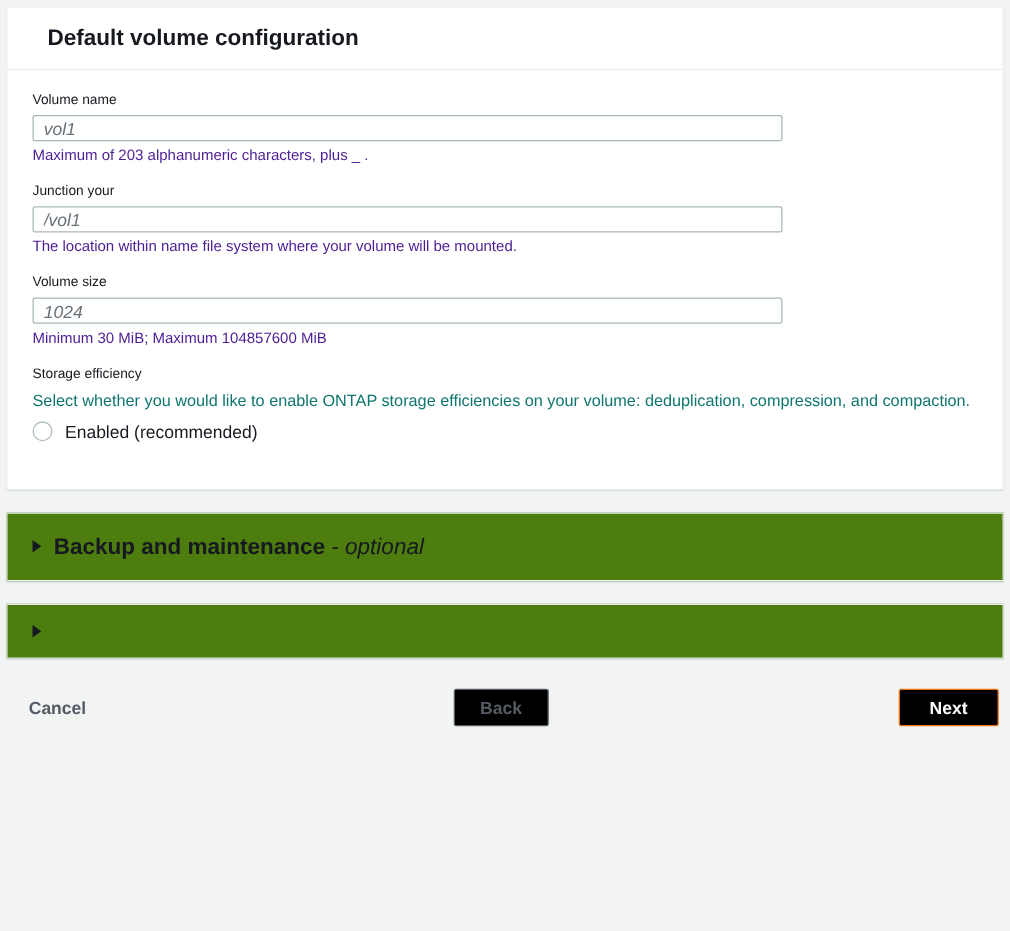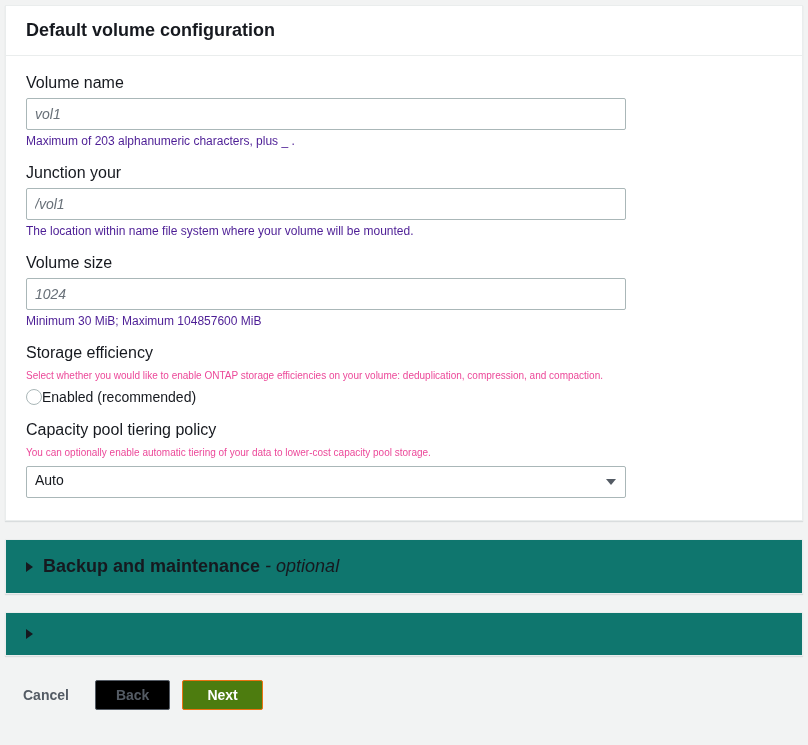--- a/index.html
+++ b/index.html
@@ -14,69 +14,70 @@
       font-size: 14px;
       color: #16191f;
     }
     .panel {
       background: #ffffff;
       border: 1px solid #eaeded;
       box-shadow: 0 1px 1px 0 rgba(0,28,36,0.1);
       margin-bottom: 18px;
     }
     .panel-header {
-      padding: 14px 20px 14px 20px;
+      padding: 14px 20px 14px 32px;
       border-bottom: 1px solid #eaeded;
     }
     .panel-title {
       font-size: 18px;
       font-weight: 700;
       color: #16191f;
     }
     .panel-body {
       padding: 18px 20px 22px 20px;
     }
     .form-group {
       margin-bottom: 16px;
     }
     .form-label {
       display: block;
-      font-size: 16px;
+      font-size: 11px;
       color: #16191f;
       margin-bottom: 6px;
     }
     .form-description {
-      font-size: 10px;
-      color: #ec4899;
+      font-size: 13px;
+      color: #0f766e;
       line-height: 1.5;
       margin-bottom: 6px;
     }
     .form-hint {
       font-size: 12px;
       color: #4c1d95;
       margin-top: 4px;
     }
     .text-input {
       width: 100%;
       max-width: 600px;
       padding: 5px 8px;
       border: 1px solid #aab7b8;
       border-radius: 2px;
       font-size: 14px;
       color: #16191f;
-      height: 32px;
+      height: 21px;
     }
     .text-input::placeholder {
       color: #687078;
       font-style: italic;
     }
     .radio-row {
       display: flex;
       align-items: flex-end;
       margin-bottom: 6px;
+      gap: 10px;
     }
     .radio-outer {
       width: 16px;
       height: 16px;
       border-radius: 50%;
       border: 1px solid #aab7b8;
       position: relative;
       flex-shrink: 0;
       display: inline-block;
     }
@@ -110,21 +111,21 @@
       top: 50%;
       transform: translateY(-50%);
       width: 0;
       height: 0;
       border-left: 5px solid transparent;
       border-right: 5px solid transparent;
       border-top: 6px solid #545b64;
       pointer-events: none;
     }
     .collapsible {
-      background: #0f766e;
+      background: #4d7c0f;
       border: 1px solid #eaeded;
       box-shadow: 0 1px 1px 0 rgba(0,28,36,0.1);
       margin-bottom: 18px;
     }
     .collapsible-header {
       padding: 16px 20px;
       display: flex;
       align-items: center;
       gap: 10px;
       cursor: pointer;
@@ -141,21 +142,21 @@
       font-size: 18px;
       font-weight: 700;
       color: #16191f;
     }
     .collapsible-title .optional {
       font-weight: 400;
       font-style: italic;
     }
     .footer {
       display: flex;
-      justify-content: flex-start;
+      justify-content: space-between;
       align-items: center;
       gap: 12px;
       padding: 6px 4px 4px 4px;
     }
     .btn-link {
       background: none;
       border: none;
       color: #545b64;
       font-size: 14px;
       font-weight: 700;
@@ -166,21 +167,21 @@
       background: #000000;
       border: 1px solid #545b64;
       color: #545b64;
       font-size: 14px;
       font-weight: 700;
       cursor: pointer;
       padding: 6px 20px;
       border-radius: 2px;
     }
     .btn-primary {
-      background: #4d7c0f;
+      background: #000000;
       border: 1px solid #ec7211;
       color: #ffffff;
       font-size: 14px;
       font-weight: 700;
       cursor: pointer;
       padding: 6px 24px;
       border-radius: 2px;
     }
     .mb0 { margin-bottom: 0; }
   </style>
@@ -213,28 +214,20 @@
 
     <div class="form-group">
       <label class="form-label">Storage efficiency</label>
       <div class="form-description">Select whether you would like to enable ONTAP storage efficiencies on your volume: deduplication, compression, and compaction.</div>
       <div class="radio-row">
         <span class="radio-outer"></span>
         <span class="radio-label-text">Enabled (recommended)</span>
       </div>
     </div>
 
-    <div class="form-group mb0">
-      <label class="form-label">Capacity pool tiering policy</label>
-      <div class="form-description">You can optionally enable automatic tiering of your data to lower-cost capacity pool storage.</div>
-      <div class="select-wrap">
-        <div class="select-input">Auto</div>
-        <span class="select-triangle"></span>
-      </div>
-    </div>
 
   </div>
 </div>
 
 <div class="collapsible">
   <div class="collapsible-header">
     <span class="collapsible-triangle"></span>
     <span class="collapsible-title"><span>Backup and maintenance</span><span class="optional"> - optional</span></span>
   </div>
 </div>

